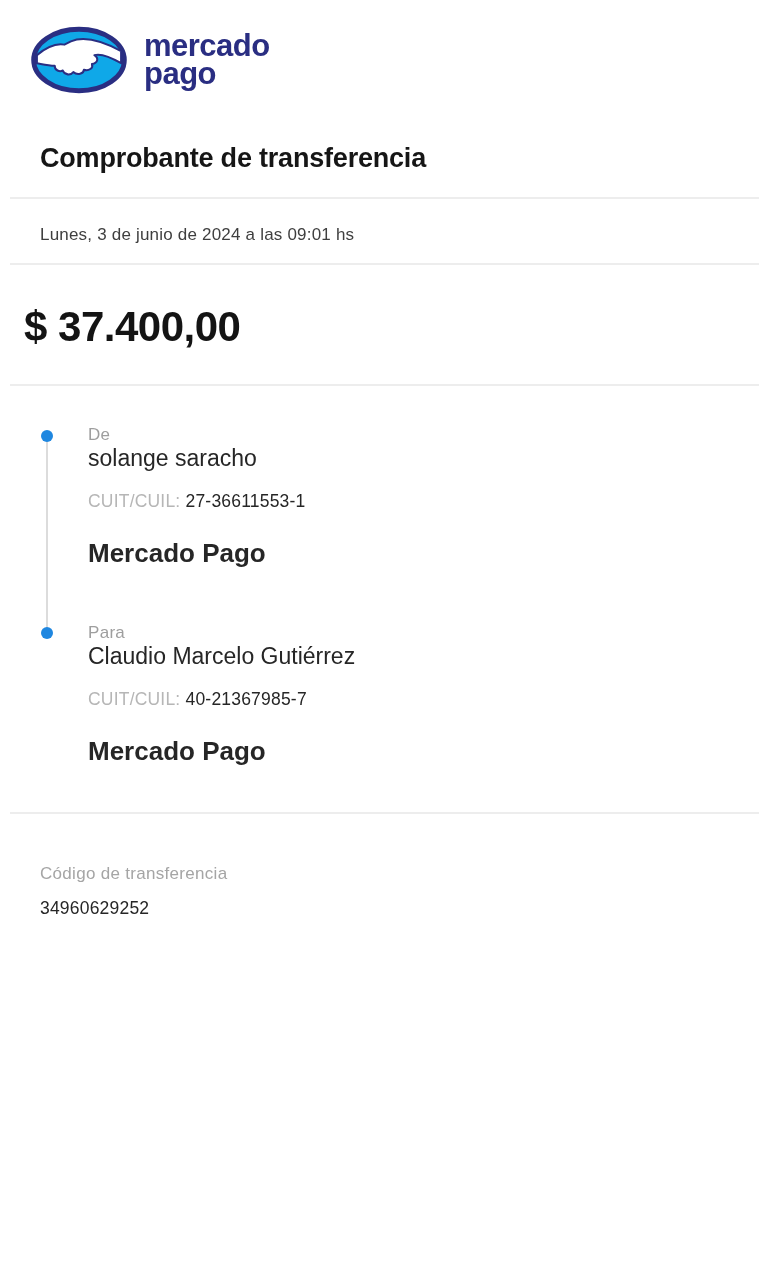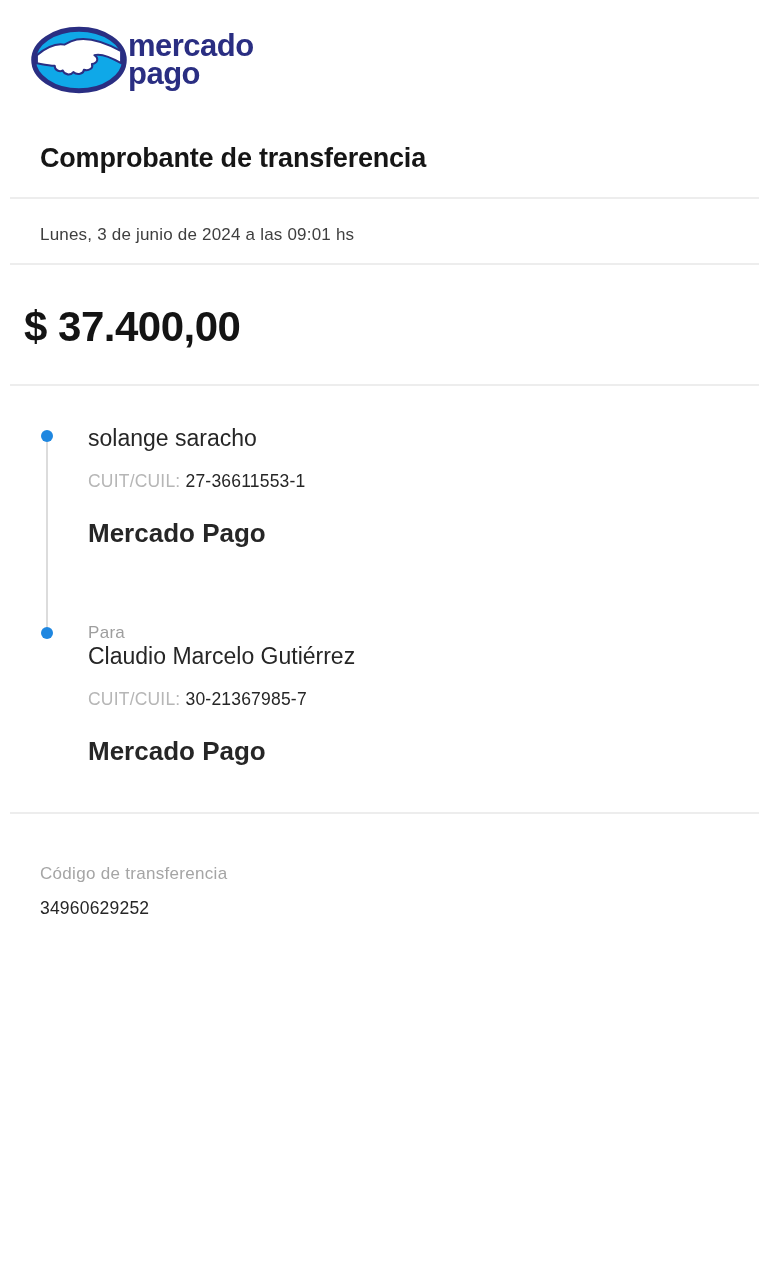--- a/index.html
+++ b/index.html
@@ -7,21 +7,21 @@
   body {
     position:relative;
     width:769px; height:1280px;
     margin:0 auto;
     font-family:"Liberation Sans", sans-serif;
     color:#262626;
     overflow:hidden;
   }
 
   
-  .logo { position:absolute; top:26px; left:30px; display:flex; align-items:center; }
+  .logo { position:absolute; top:26px; left:30px; display:flex; align-items:center; gap:16px; }
   .logo-emblem { width:98px; height:68px; display:block; }
   .wordmark {
     font-weight:700; font-size:31px; line-height:28px;
     letter-spacing:-0.5px; color:#2a2e82;
   }
 
   
   .title {
     position:absolute; top:143px; left:40px;
     font-size:27px; font-weight:700; color:#161616; letter-spacing:-0.2px;
@@ -115,34 +115,35 @@
 
 <div class="amount">$ 37.400,00</div>
 
 <div class="divider d3"></div>
 
 <div class="rail-line"></div>
 <div class="rail-dot dot-de"></div>
 <div class="rail-dot dot-para"></div>
 
 <div class="party de">
+  <div class="party-label">De</div>
   <div class="party-name">solange saracho</div>
   <div class="party-cuit">
     <span class="cuit-label">CUIT/CUIL:</span>
     <span class="cuit-value">27-36611553-1</span>
   </div>
   <div class="party-entity">Mercado Pago</div>
 </div>
 
 <div class="party para">
   <div class="party-label">Para</div>
   <div class="party-name">Claudio Marcelo Gutiérrez</div>
   <div class="party-cuit">
     <span class="cuit-label">CUIT/CUIL:</span>
-    <span class="cuit-value">30-21367985-7</span>
+    <span class="cuit-value">40-21367985-7</span>
   </div>
   <div class="party-entity">Mercado Pago</div>
 </div>
 
 <div class="divider d4"></div>
 
 <div class="code-label">Código de transferencia</div>
 <div class="code-value">34960629252</div>
 
 </body></html>

